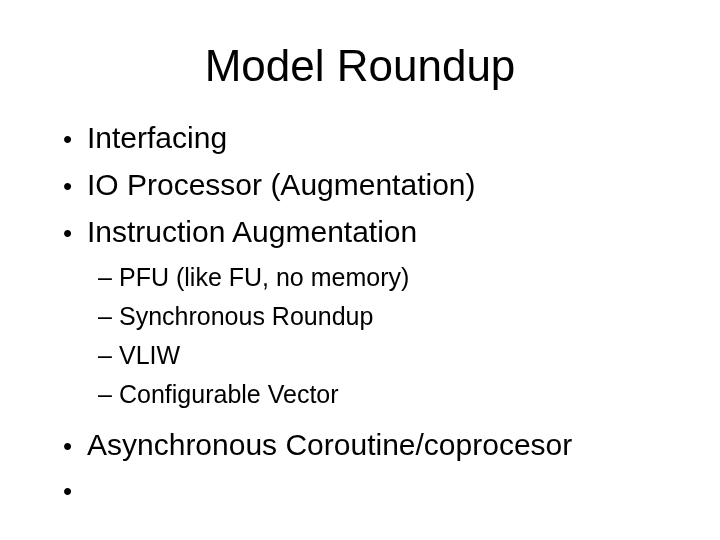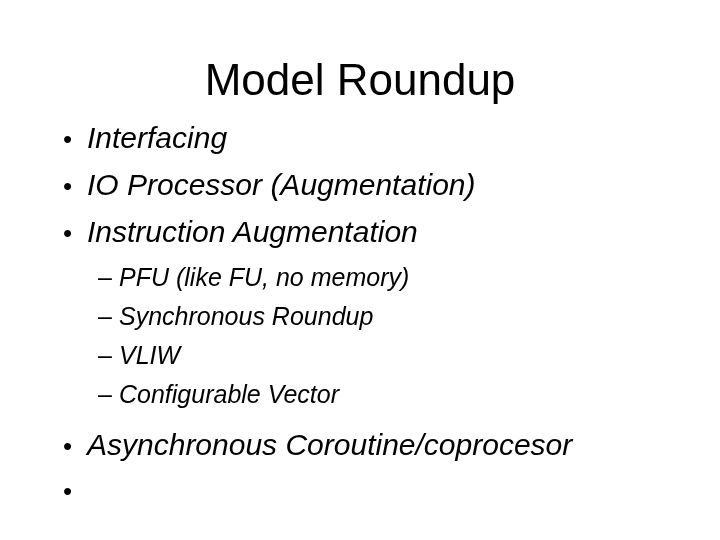--- a/index.html
+++ b/index.html
@@ -10,31 +10,30 @@
     position:relative;
     font-family:"Liberation Sans", "DejaVu Sans", sans-serif;
     color:#000;
   }
   .slide { position:absolute; inset:0; }
   .title {
     position:absolute; top:40px; left:0; width:720px;
     text-align:center;
     font-size:44px; line-height:52px; font-weight:400;
     letter-spacing:0px;
-    margin-top:14px;
   }
   .bullets { position:absolute; left:63px; top:115px; width:650px; }
   .row { display:flex; align-items:baseline; }
   .l1 { font-size:30px; line-height:45px; }
   .l1 .marker { flex:0 0 24px; font-size:26px; }
   .l2 { font-size:25px; line-height:39px; padding-left:35px; }
   .l2 .marker { flex:0 0 21px; }
   .sub-start { margin-top:2px; }
   .after-sub { margin-top:8px; }
-  .text { white-space:pre;font-style:italic; }
+  .text { white-space:pre; }
   .footer {
     position:absolute; left:7px; top:509px;
     font-size:16px; line-height:17px;
     white-space:pre;
   }
 </style>
 </head>
 <body>
 
 <div class="slide">

